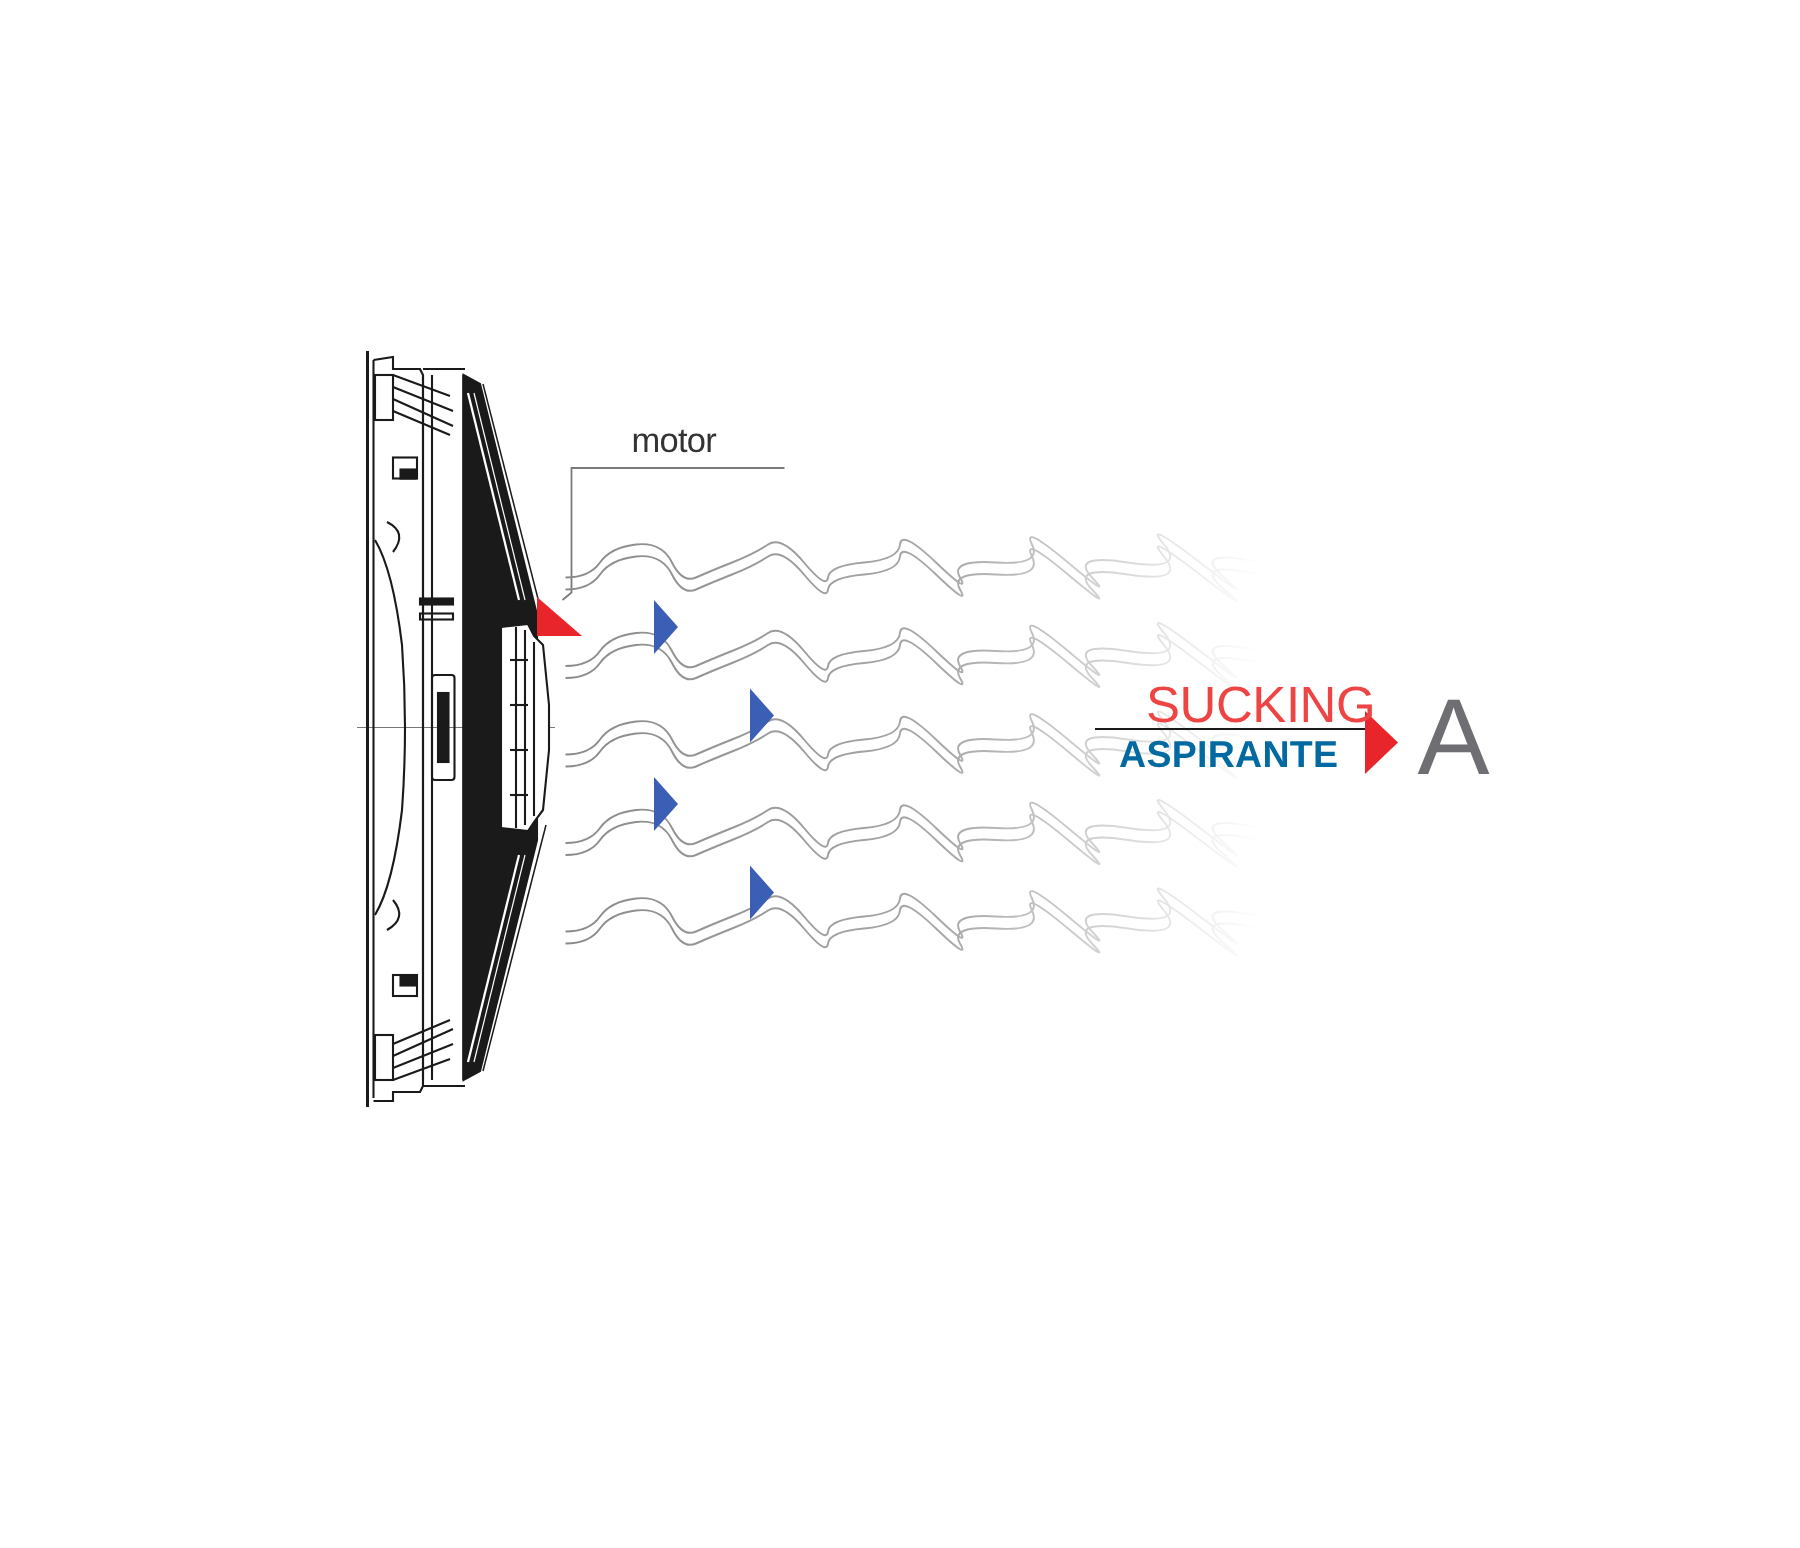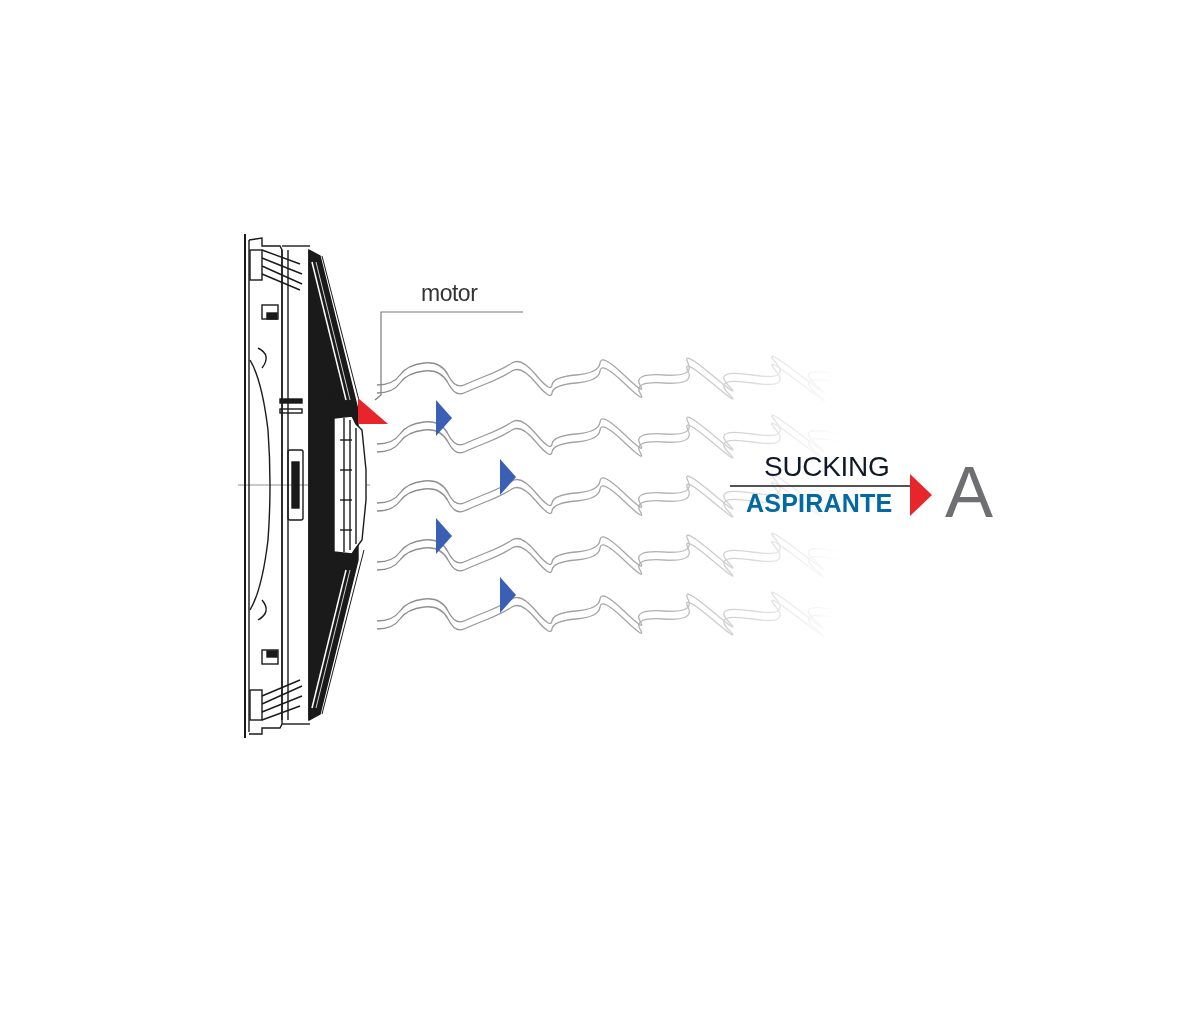--- a/index.html
+++ b/index.html
@@ -2,21 +2,21 @@
 <html><head>
 <meta charset="utf-8">
 <style>
   html, body { margin: 0; padding: 0; background: #ffffff; }
   body { width: 1200px; height: 1032px; position: relative; overflow: hidden;
          font-family: "Liberation Sans", sans-serif; }
   #stage { position: absolute; left: 0; top: 0; width: 980px; height: 1032px; }
   .label { position: absolute; white-space: nowrap; }
   #motor-label { left: 421px; top: 280px; font-size: 23px; color: #333333;
                  font-family: "Liberation Sans Narrow", "Liberation Sans", sans-serif; letter-spacing: -0.5px; }
-  #sucking-label { left: 764px; top: 451px; font-size: 28px; color: #0f172a; letter-spacing: -0.3px; text-align: center; }
+  #sucking-label { left: 764px; top: 451px; font-size: 34px; color: #ef4444; letter-spacing: -0.3px; text-align: center; }
   #aspirante-label { left: 746px; top: 489px; font-size: 25px; font-weight: bold; color: #0369a1; letter-spacing: 0.2px; }
   #direction-letter { left: 945px; top: 456px; font-size: 72px; color: #6f6f73; line-height: 72px; }
 </style>
 </head>
 <body>
 
 <div id="stage">
 
   <svg width="1200" height="1032" viewBox="0 0 1200 1032" style="position:absolute;left:0;top:0">
 

